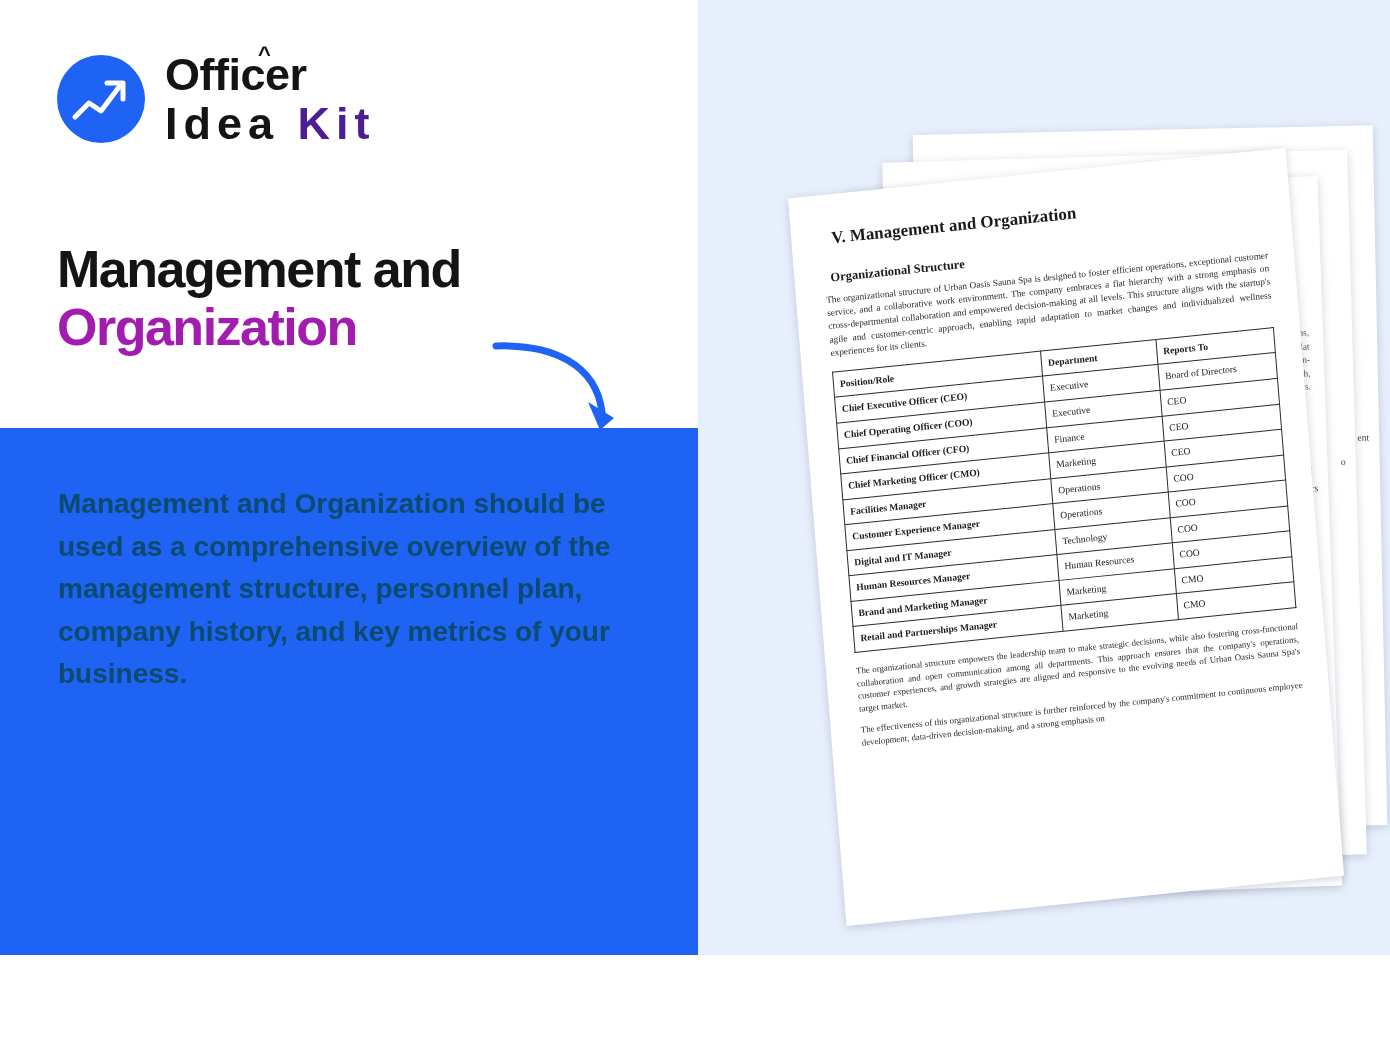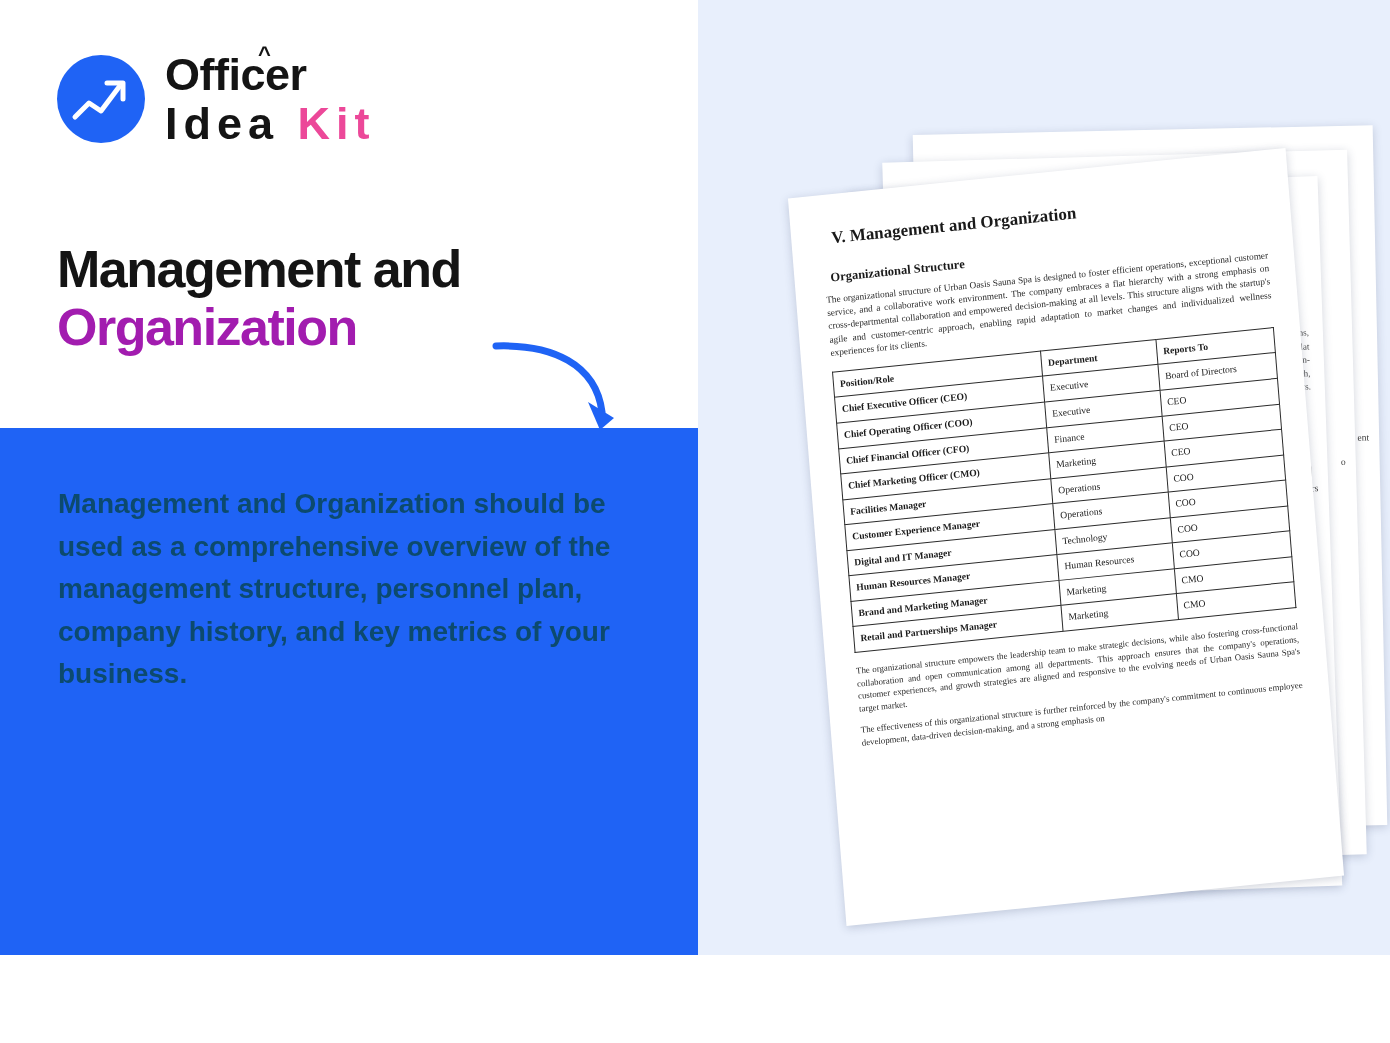--- a/index.html
+++ b/index.html
@@ -59,21 +59,21 @@
   }
   .logo-line1 .hat {
     position: absolute; left: 93px; top: -8px;
     font-size: 22px; color: #141414;
   }
   .logo-line2 {
     font-size: 45px; font-weight: bold; color: #141414;
     letter-spacing: 6px;
     margin-top: 4px;
   }
-  .logo-line2 .kit { color: #ec4899; }
+  .logo-line2 .kit { color: #4c1d95; }
   
   .headline {
     position: absolute; left: 57px; top: 240px;
     width: 620px;
     font-size: 52px;
     font-weight: bold;
     line-height: 1.12;
     letter-spacing: -1.5px;
     color: #141414;
   }

